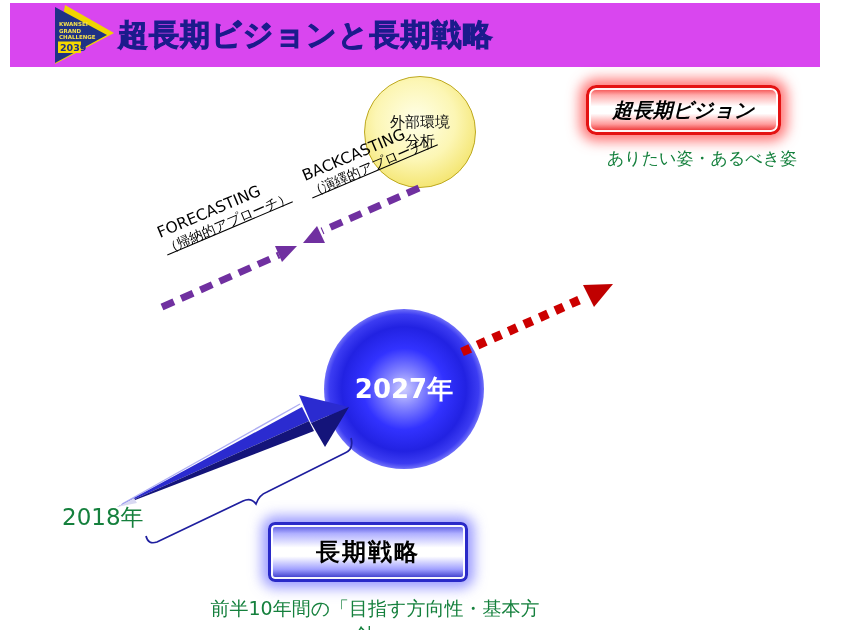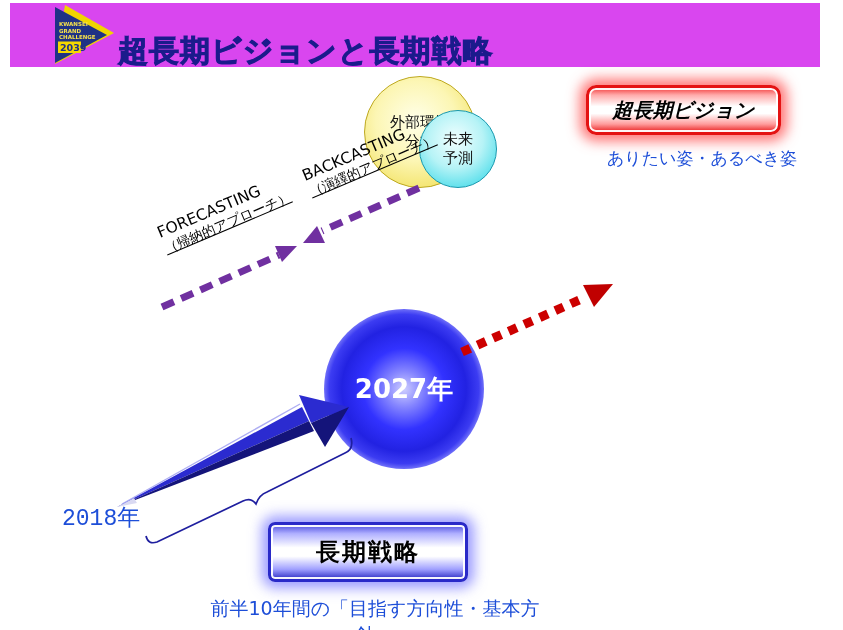--- a/index.html
+++ b/index.html
@@ -8,21 +8,21 @@
     font-family:"DejaVu Sans","Liberation Sans",sans-serif;
   }
   
   .header-bar{
     position:absolute;left:10px;top:3px;width:810px;height:64px;
     background:#d946ef;
   }
   .logo{position:absolute;left:42px;top:2px;width:62px;height:60px;}
   .header-title{
     position:absolute;left:108px;top:0;height:76px;line-height:64px;
-    font-size:30px;font-weight:bold;color:#1b1b8c;letter-spacing:1px;margin-top:16px;
+    font-size:30px;font-weight:bold;color:#1b1b8c;letter-spacing:1px;
     -webkit-text-stroke:1px #1b1b8c;
   }
   
   .bubble{
     position:absolute;border-radius:50%;display:flex;flex-direction:column;
     align-items:center;justify-content:center;text-align:center;
     font-size:15px;line-height:1.3;color:#111;
   }
   .bubble-external{
     left:364px;top:76px;width:110px;height:110px;
@@ -69,24 +69,24 @@
     font-style:italic;
   }
   .strategy-box{
     left:268px;top:522px;width:194px;height:54px;font-size:24px;border-radius:7px;
     border:3px solid #2a2ac8;
     background:linear-gradient(180deg,#5050e0 0%,#b0b0ff 16%,#ffffff 42%,#ffffff 58%,#a0a0ff 82%,#2d2dc4 100%);
     box-shadow:0 0 13px 6px rgba(130,130,255,0.8), inset 0 0 0 2px rgba(255,255,255,0.95);
     letter-spacing:2px;
   }
   
-  .caption{position:absolute;color:#1d4ed8;}
+  .caption{position:absolute;color:#15803d;}
   .vision-caption{left:588px;top:147px;width:228px;text-align:center;font-size:17px;}
   .strategy-caption{left:200px;top:596px;width:350px;text-align:center;font-size:19px;}
-  .year-2018{left:62px;top:502px;font-size:23px;font-family:Liberation Mono, monospace;}
+  .year-2018{left:62px;top:502px;font-size:23px;}
   
   .approach-label{
     position:absolute;color:#000;transform:rotate(-23deg);transform-origin:left top;
     white-space:nowrap;line-height:1.15;
   }
   .approach-label .cast-name{font-size:15.5px;display:block;}
   .approach-label .cast-sub{font-size:13.5px;display:block;text-decoration:underline;}
   .label-forecasting{left:155px;top:226px;}
   .label-backcasting{left:300px;top:169px;}
   
@@ -106,24 +106,20 @@
       <text x="7" y="34" font-size="5.5" font-weight="bold" fill="#F5E14C">CHALLENGE</text>
       <rect x="6" y="36.5" width="23" height="11.5" fill="#F5D800"></rect>
       <text x="8" y="46" font-size="9.5" font-weight="bold" fill="#1F3285">2039</text>
     </svg>
     <div class="header-title">超長期ビジョンと長期戦略</div>
   </div>
 
   <div class="bubble bubble-external">
     <span>外部環境</span>
     <span>分析</span>
-  </div>
-  <div class="bubble bubble-future">
-    <span>未来</span>
-    <span>予測</span>
   </div>
 
   <div class="year-circle circle-2027">
     <span>2027年</span>
   </div>
 
   <svg class="overlay" viewBox="0 0 843 630">
 
     <g>
       <line x1="162" y1="307" x2="279" y2="255" stroke="#7030A0" stroke-width="7" stroke-dasharray="13 8"></line>

